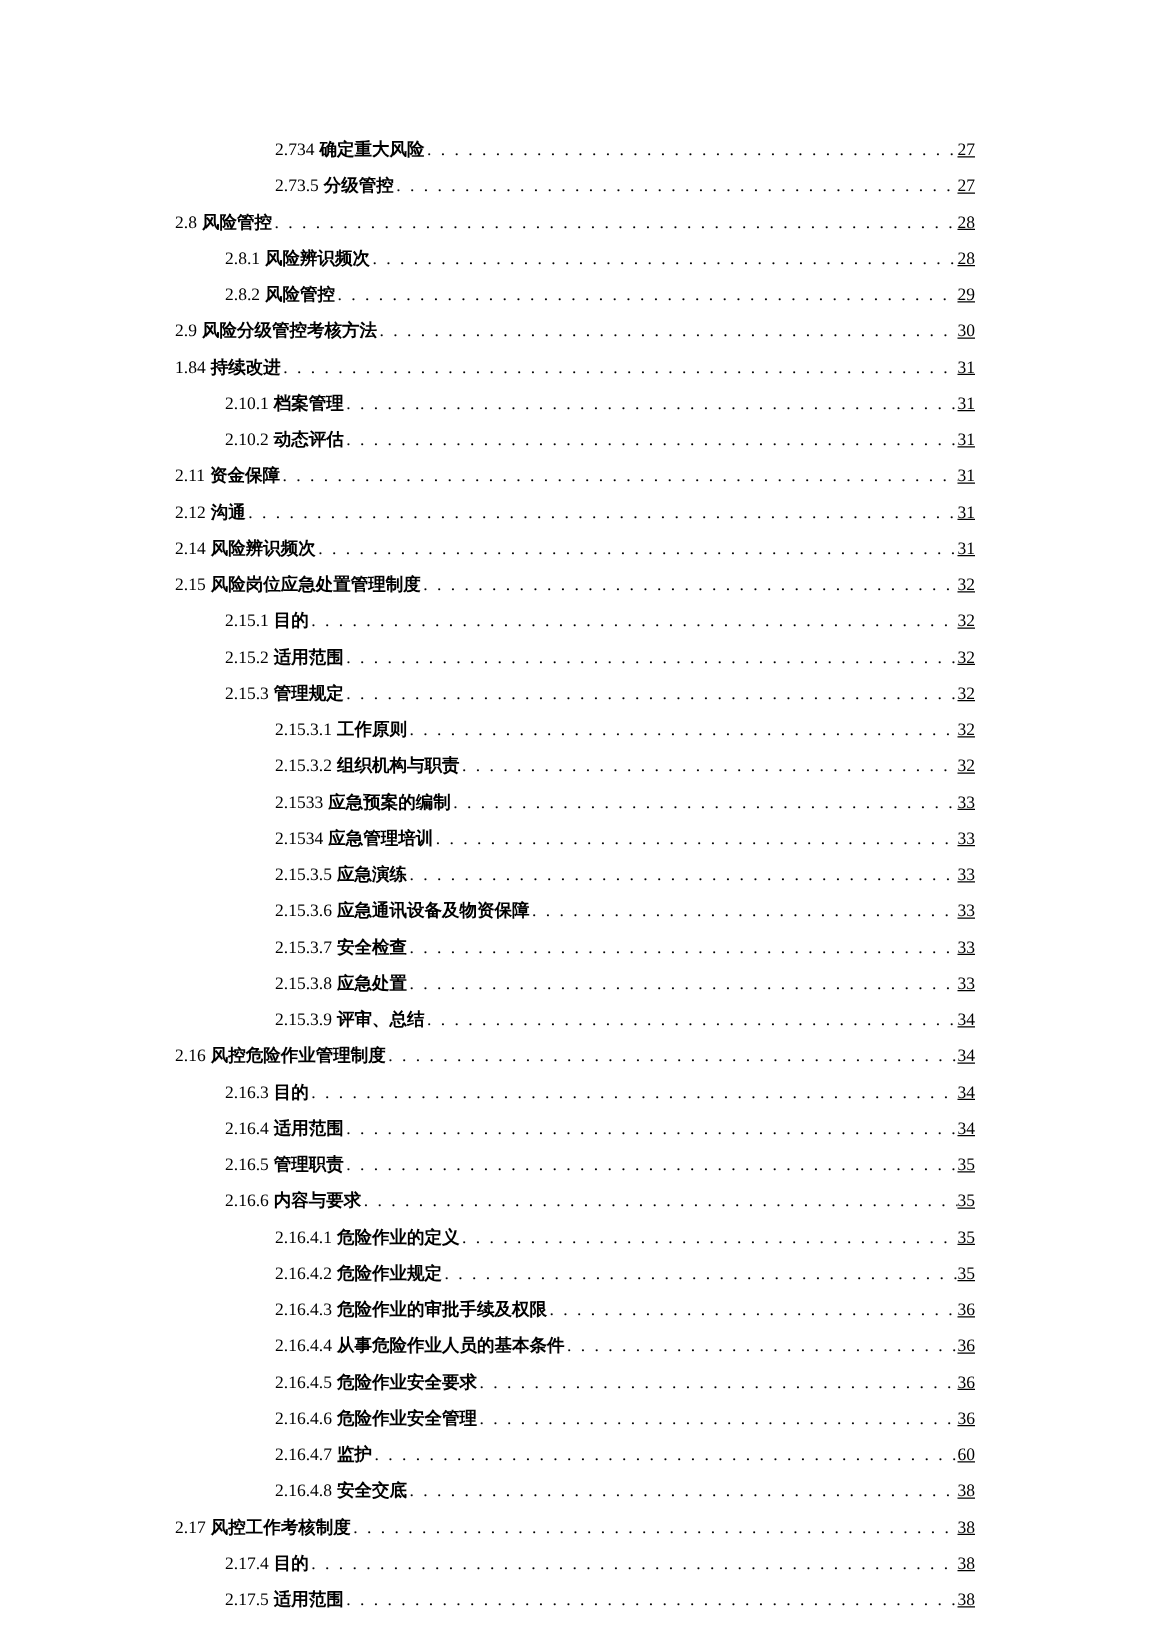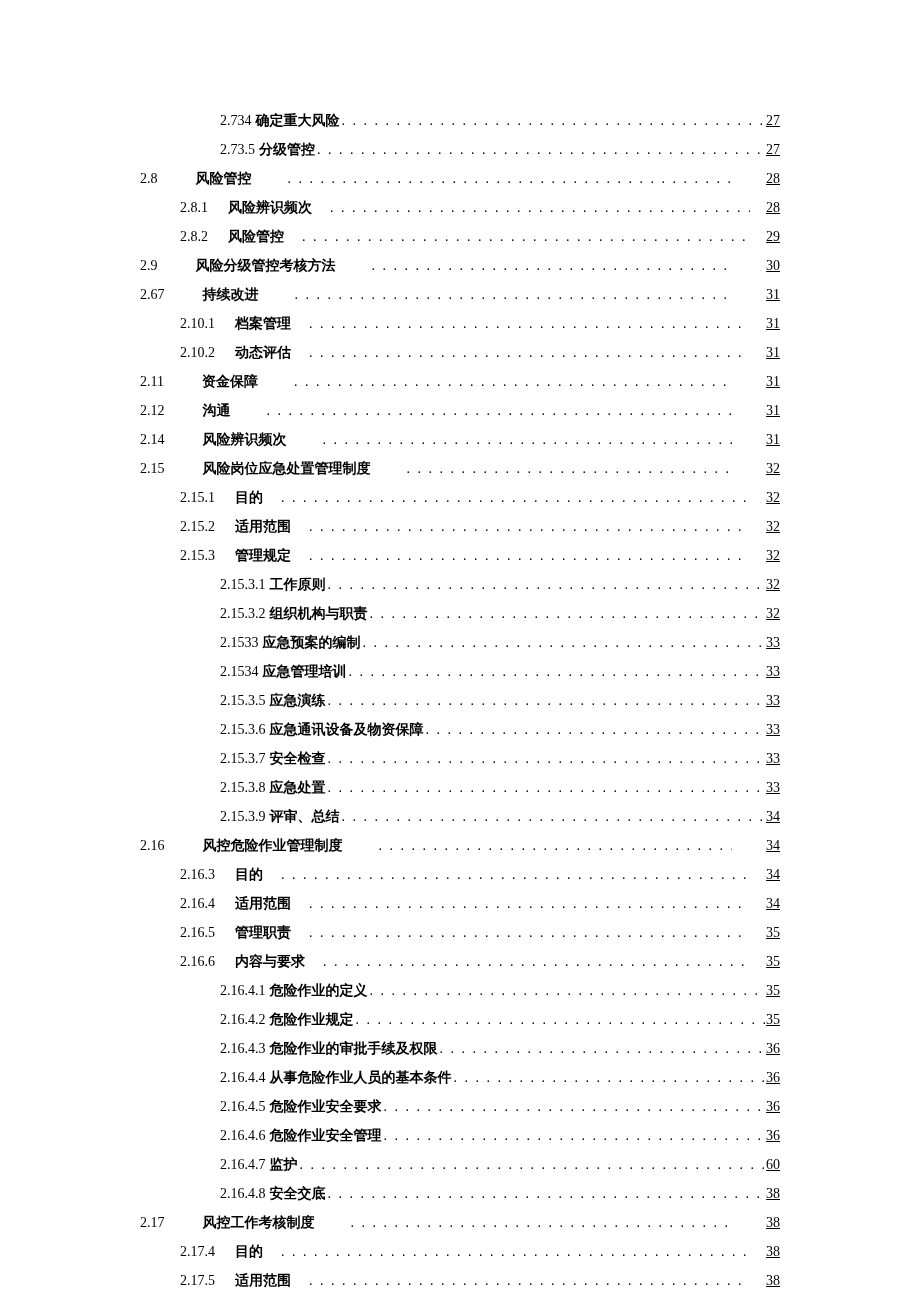--- a/index.html
+++ b/index.html
@@ -37,22 +37,22 @@
     overflow: hidden;
     letter-spacing: 2px;
     color: #000;
     padding: 0 2px;
   }
   .toc-page {
     flex: 0 0 auto;
     font-family: "Times New Roman", serif;
     text-decoration: underline;
   }
-  .lvl1 { padding-left: 0px; gap: 34px; }
-  .lvl2 { padding-left: 40px; gap: 16px; }
+  .lvl1 { padding-left: 0px; }
+  .lvl2 { padding-left: 40px; }
   .lvl3 { padding-left: 80px; }
 </style>
 </head>
 <body>
 
 <div class="page">
   <div id="toc-container">
       <div class="toc-line lvl3">
         <span class="toc-num">2.734</span>
         <span class="toc-title">确定重大风险</span>
@@ -83,21 +83,21 @@
         <span class="toc-dots">. . . . . . . . . . . . . . . . . . . . . . . . . . . . . . . . . . . . . . . . . . . . . . . . . . . . . . . . . . . . . . . . . . . . . . . . . . . . . . . . . . . . . . . . . . . . . . . . . . . . . . . . . . . . . . . . . . . . . . . . </span>
         <span class="toc-page">29</span>
       </div>
       <div class="toc-line lvl1">
         <span class="toc-num">2.9</span>
         <span class="toc-title"> 风险分级管控考核方法</span>
         <span class="toc-dots">. . . . . . . . . . . . . . . . . . . . . . . . . . . . . . . . . . . . . . . . . . . . . . . . . . . . . . . . . . . . . . . . . . . . . . . . . . . . . . . . . . . . . . . . . . . . . . . . . . . . . . . . . . . . . . . . . . . . . . . . </span>
         <span class="toc-page">30</span>
       </div>
       <div class="toc-line lvl1">
-        <span class="toc-num">2.67</span>
+        <span class="toc-num">1.84</span>
         <span class="toc-title"> 持续改进</span>
         <span class="toc-dots">. . . . . . . . . . . . . . . . . . . . . . . . . . . . . . . . . . . . . . . . . . . . . . . . . . . . . . . . . . . . . . . . . . . . . . . . . . . . . . . . . . . . . . . . . . . . . . . . . . . . . . . . . . . . . . . . . . . . . . . . </span>
         <span class="toc-page">31</span>
       </div>
       <div class="toc-line lvl2">
         <span class="toc-num">2.10.1</span>
         <span class="toc-title"> 档案管理</span>
         <span class="toc-dots">. . . . . . . . . . . . . . . . . . . . . . . . . . . . . . . . . . . . . . . . . . . . . . . . . . . . . . . . . . . . . . . . . . . . . . . . . . . . . . . . . . . . . . . . . . . . . . . . . . . . . . . . . . . . . . . . . . . . . . . . </span>
         <span class="toc-page">31</span>
       </div>

